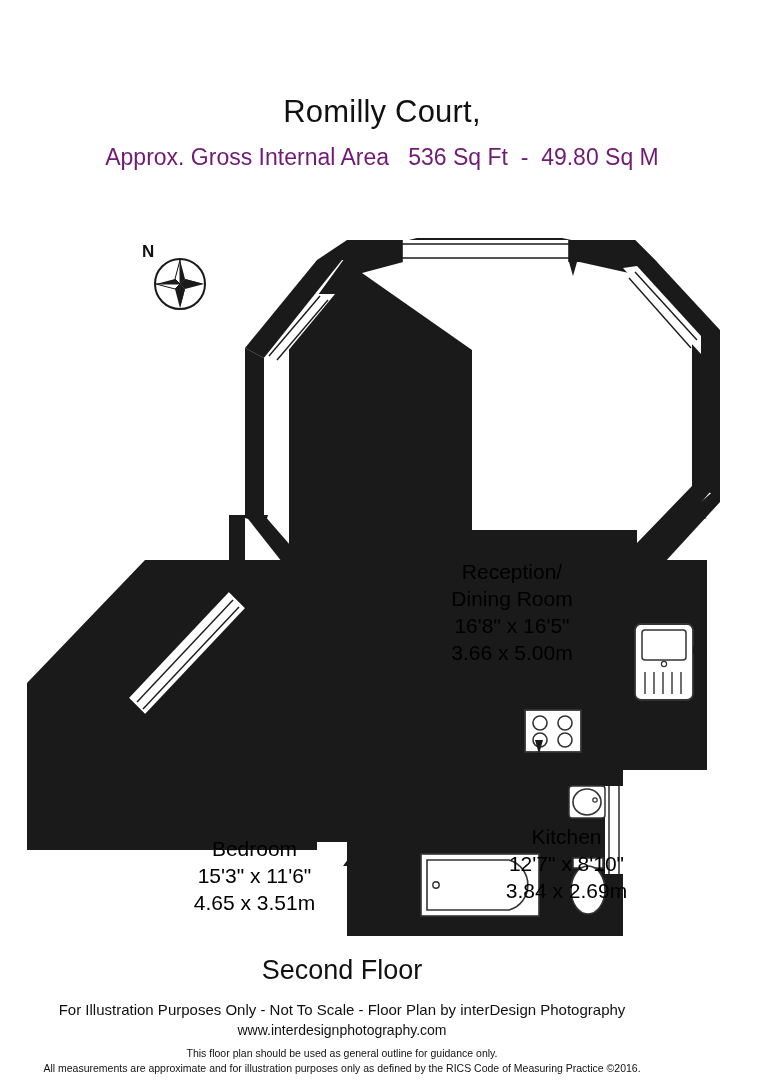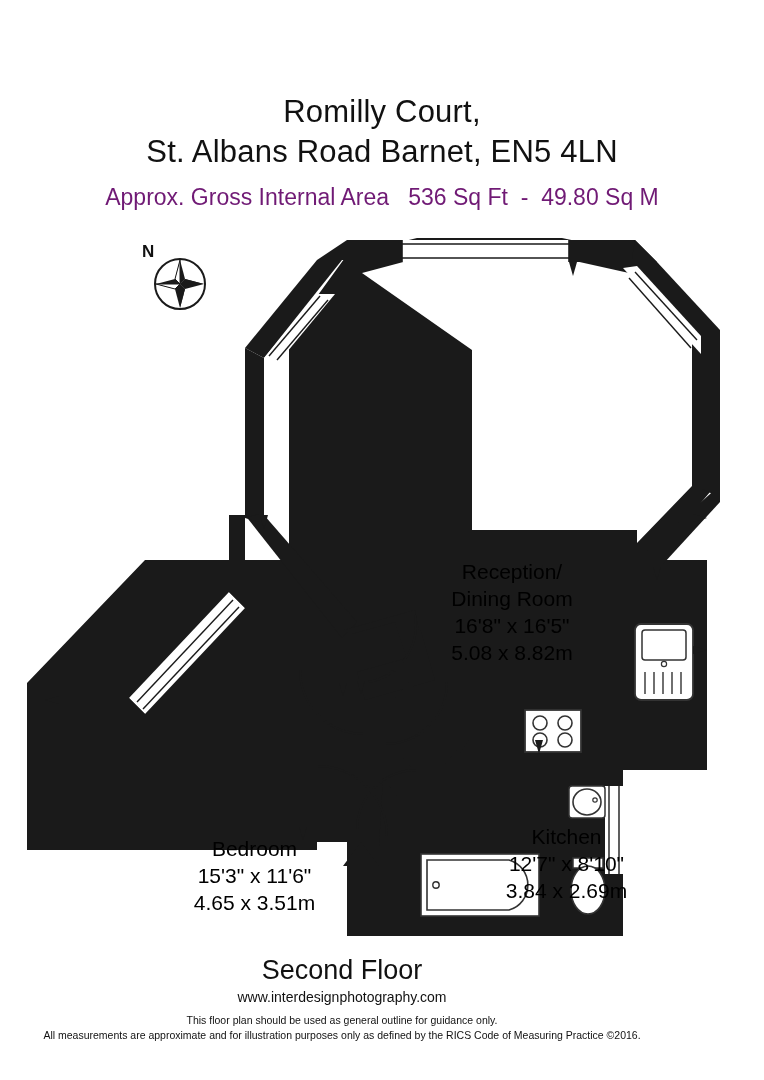--- a/index.html
+++ b/index.html
@@ -121,21 +121,20 @@
     color: #111;
   }
 </style>
 </head>
 <body>
 
 <div id="page">
 
   <div class="header">
     <div class="title-line">Romilly Court,</div>
-    <div class="title-line">St. Albans Road Barnet, EN5 4LN</div>
     <div class="area-line">Approx. Gross Internal Area   536 Sq Ft  -  49.80 Sq M</div>
   </div>
 
   <div class="compass">
     <span class="n-letter">N</span>
     <svg width="70" height="70" viewBox="0 0 70 70">
       <circle cx="40" cy="40" r="25" fill="#ffffff" stroke="#1a1a1a" stroke-width="2"></circle>
 
       <polygon points="40,16 45,35 40,40 35,35" fill="#1a1a1a"></polygon>
       <polygon points="40,64 35,45 40,40 45,45" fill="#1a1a1a"></polygon>
@@ -333,36 +332,37 @@
         <polygon points="340,450 348,450 344,464"></polygon>
         <polygon points="330,452 322,452 326,466"></polygon>
       </g>
 
     </svg>
 
     <div class="room-label" id="label-reception">
       <span class="rl">Reception/</span>
       <span class="rl">Dining Room</span>
       <span class="rl">16'8" x 16'5"</span>
-      <span class="rl">5.08 x 8.82m</span>
+      <span class="rl">3.66 x 5.00m</span>
     </div>
 
     <div class="room-label" id="label-bedroom">
       <span class="rl">Bedroom</span>
       <span class="rl">15'3" x 11'6"</span>
       <span class="rl">4.65 x 3.51m</span>
     </div>
 
     <div class="room-label" id="label-kitchen">
       <span class="rl">Kitchen</span>
       <span class="rl">12'7" x 8'10"</span>
       <span class="rl">3.84 x 2.69m</span>
     </div>
   </div>
 
   <div class="footer">
     <div class="floor-name">Second Floor</div>
+    <div class="credit">For Illustration Purposes Only - Not To Scale - Floor Plan by interDesign Photography</div>
     <div class="website">www.interdesignphotography.com</div>
     <div class="fineprint">This floor plan should be used as general outline for guidance only.</div>
     <div class="fineprint" style="margin-top:0">All measurements are approximate and for illustration purposes only as defined by the RICS Code of Measuring Practice ©2016.</div>
   </div>
 
 </div>
 
 </body></html>

